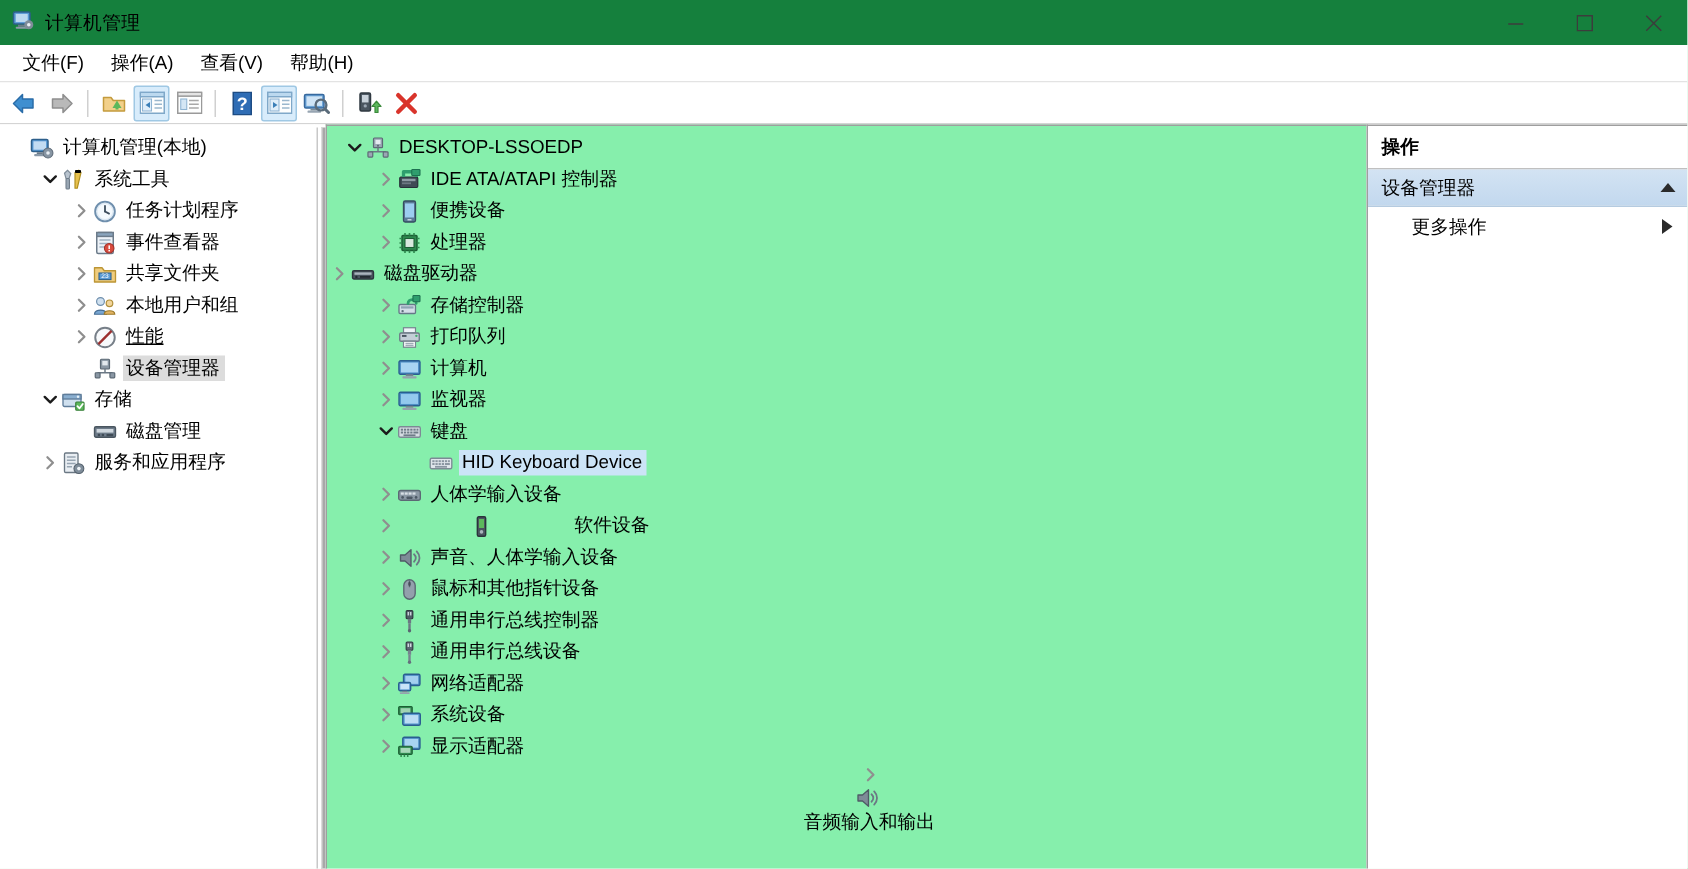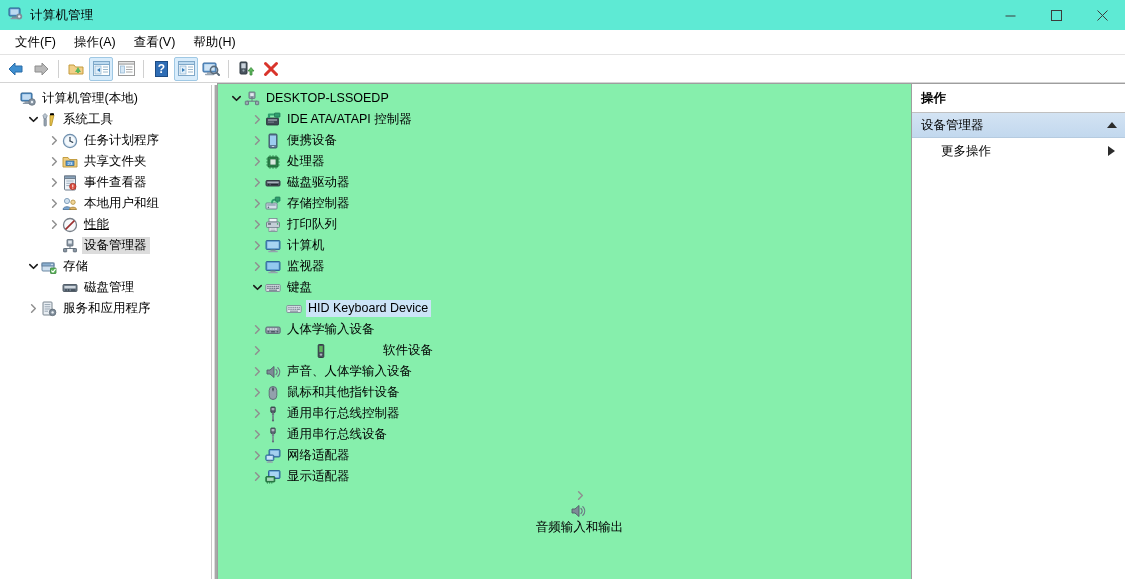--- a/index.html
+++ b/index.html
@@ -9,21 +9,21 @@
     overflow: hidden;
     background: #ffffff;
     font-family: "Liberation Sans", "DejaVu Sans", sans-serif;
     -webkit-font-smoothing: antialiased;
   }
 
   
   .titlebar {
     position: relative;
     height: 30px;
-    background: #5eead4;
+    background: #15803d;
     display: flex;
     align-items: center;
   }
   .title-left {
     display: flex;
     align-items: center;
     padding-left: 7px;
     gap: 7px;
   }
   .title-text {
@@ -398,46 +398,46 @@
           <span class="lbl">任务计划程序</span>
         </div>
         <div class="trow" style="padding-left: 46px;">
           <span class="chev">
             <svg width="11" height="11" viewBox="0 0 11 11">
               <path d="M3.6 1.8 L7.3 5.5 L3.6 9.2" fill="none" stroke="#8f8f8f" stroke-width="1.5" stroke-linecap="round" stroke-linejoin="round"></path>
             </svg>
           </span>
           <span class="ticon">
             <svg width="16" height="16" viewBox="0 0 16 16">
-              <path d="M1 3.5 L1 13 L15 13 L15 5.5 L7.5 5.5 L6 3.5 Z" fill="#f0cd7e" stroke="#bc9534" stroke-width=".9" stroke-linejoin="round"></path>
-              <rect x="4" y="7" width="8" height="4.4" fill="#5b9bd5" stroke="#2d5f8b" stroke-width=".7"></rect>
-              <text x="8" y="10.6" font-family="Liberation Sans, sans-serif" font-size="4.4" fill="#fff" text-anchor="middle">23</text>
-            </svg>
-          </span>
-          <span class="lbl">共享文件夹</span>
-        </div>
-        <div class="trow" style="padding-left: 46px;">
-          <span class="chev">
-            <svg width="11" height="11" viewBox="0 0 11 11">
-              <path d="M3.6 1.8 L7.3 5.5 L3.6 9.2" fill="none" stroke="#8f8f8f" stroke-width="1.5" stroke-linecap="round" stroke-linejoin="round"></path>
-            </svg>
-          </span>
-          <span class="ticon">
-            <svg width="16" height="16" viewBox="0 0 16 16">
               <rect x="2.5" y="1" width="11" height="14" rx="1" fill="#eef3f8" stroke="#6c7b8a"></rect>
               <rect x="2.5" y="1" width="11" height="2.6" fill="#8aa4bd" stroke="#6c7b8a"></rect>
               <line x1="4.3" y1="6" x2="11.7" y2="6" stroke="#9fb0c0"></line>
               <line x1="4.3" y1="8.3" x2="11.7" y2="8.3" stroke="#9fb0c0"></line>
               <line x1="4.3" y1="10.6" x2="9" y2="10.6" stroke="#9fb0c0"></line>
               <circle cx="10.8" cy="11.5" r="3.2" fill="#d94b3e" stroke="#a3332a" stroke-width=".7"></circle>
               <rect x="10.3" y="9.6" width="1" height="2.4" fill="#fff"></rect>
               <rect x="10.3" y="12.6" width="1" height="1" fill="#fff"></rect>
             </svg>
           </span>
           <span class="lbl">事件查看器</span>
+        </div>
+        <div class="trow" style="padding-left: 46px;">
+          <span class="chev">
+            <svg width="11" height="11" viewBox="0 0 11 11">
+              <path d="M3.6 1.8 L7.3 5.5 L3.6 9.2" fill="none" stroke="#8f8f8f" stroke-width="1.5" stroke-linecap="round" stroke-linejoin="round"></path>
+            </svg>
+          </span>
+          <span class="ticon">
+            <svg width="16" height="16" viewBox="0 0 16 16">
+              <path d="M1 3.5 L1 13 L15 13 L15 5.5 L7.5 5.5 L6 3.5 Z" fill="#f0cd7e" stroke="#bc9534" stroke-width=".9" stroke-linejoin="round"></path>
+              <rect x="4" y="7" width="8" height="4.4" fill="#5b9bd5" stroke="#2d5f8b" stroke-width=".7"></rect>
+              <text x="8" y="10.6" font-family="Liberation Sans, sans-serif" font-size="4.4" fill="#fff" text-anchor="middle">23</text>
+            </svg>
+          </span>
+          <span class="lbl">共享文件夹</span>
         </div>
         <div class="trow" style="padding-left: 46px;">
           <span class="chev">
             <svg width="11" height="11" viewBox="0 0 11 11">
               <path d="M3.6 1.8 L7.3 5.5 L3.6 9.2" fill="none" stroke="#8f8f8f" stroke-width="1.5" stroke-linecap="round" stroke-linejoin="round"></path>
             </svg>
           </span>
           <span class="ticon">
             <svg width="16" height="16" viewBox="0 0 16 16">
               <circle cx="5" cy="5" r="2.6" fill="#cfe0ef" stroke="#6f8fad" stroke-width=".8"></circle>
@@ -605,21 +605,21 @@
                 <line x1="1.3" y1="8" x2="3" y2="8"></line>
                 <line x1="1.3" y1="11" x2="3" y2="11"></line>
                 <line x1="13" y1="5" x2="14.7" y2="5"></line>
                 <line x1="13" y1="8" x2="14.7" y2="8"></line>
                 <line x1="13" y1="11" x2="14.7" y2="11"></line>
               </g>
             </svg>
           </span>
           <span class="lbl">处理器</span>
         </div>
-        <div class="trow" style="padding-left: 31px; text-align: center;">
+        <div class="trow" style=" text-align: center;">
           <span class="chev">
             <svg width="11" height="11" viewBox="0 0 11 11">
               <path d="M3.6 1.8 L7.3 5.5 L3.6 9.2" fill="none" stroke="#8f8f8f" stroke-width="1.5" stroke-linecap="round" stroke-linejoin="round"></path>
             </svg>
           </span>
           <span class="ticon">
             <svg width="16" height="16" viewBox="0 0 16 16">
               <rect x="1" y="5.5" width="14" height="5.5" rx="1" fill="#4a545f" stroke="#2c343c" stroke-width=".9"></rect>
               <rect x="2.3" y="6.6" width="11.4" height="1.6" fill="#aab4bd"></rect>
               <circle cx="3.6" cy="9.6" r=".8" fill="#232a31"></circle>
@@ -866,20 +866,36 @@
           <span class="lbl">网络适配器</span>
         </div>
         <div class="trow" style="padding-left: 31px;">
           <span class="chev">
             <svg width="11" height="11" viewBox="0 0 11 11">
               <path d="M3.6 1.8 L7.3 5.5 L3.6 9.2" fill="none" stroke="#8f8f8f" stroke-width="1.5" stroke-linecap="round" stroke-linejoin="round"></path>
             </svg>
           </span>
           <span class="ticon">
             <svg width="16" height="16" viewBox="0 0 16 16">
+              <rect x="0.8" y="2" width="9" height="5.5" rx=".7" fill="#2f8a4f" stroke="#1c5e34" stroke-width=".8"></rect>
+              <rect x="2" y="3.1" width="6.6" height="3.3" fill="#9fd3b2"></rect>
+              <rect x="3.5" y="6.5" width="11.7" height="8" rx="1" fill="#5a9bd0" stroke="#2a5e90" stroke-width=".9"></rect>
+              <rect x="4.8" y="7.7" width="9.1" height="5.6" fill="#bcddf4"></rect>
+            </svg>
+          </span>
+          <span class="lbl">系统设备</span>
+        </div>
+        <div class="trow" style="padding-left: 31px;">
+          <span class="chev">
+            <svg width="11" height="11" viewBox="0 0 11 11">
+              <path d="M3.6 1.8 L7.3 5.5 L3.6 9.2" fill="none" stroke="#8f8f8f" stroke-width="1.5" stroke-linecap="round" stroke-linejoin="round"></path>
+            </svg>
+          </span>
+          <span class="ticon">
+            <svg width="16" height="16" viewBox="0 0 16 16">
               <rect x="3.5" y="1.5" width="11.5" height="8" rx="1" fill="#4f8fc6" stroke="#2a5e90" stroke-width=".9"></rect>
               <rect x="4.7" y="2.6" width="9.1" height="5.8" fill="#a8d4f2"></rect>
               <rect x="0.8" y="7.5" width="9" height="5.5" rx=".8" fill="#2f8a4f" stroke="#1c5e34" stroke-width=".8"></rect>
               <rect x="2" y="8.6" width="6.6" height="3.3" fill="#a7d8b9"></rect>
               <g stroke="#2f8a4f" stroke-width="1">
                 <line x1="2.4" y1="13" x2="2.4" y2="14.6"></line>
                 <line x1="4.6" y1="13" x2="4.6" y2="14.6"></line>
                 <line x1="6.8" y1="13" x2="6.8" y2="14.6"></line>
               </g>
             </svg>

